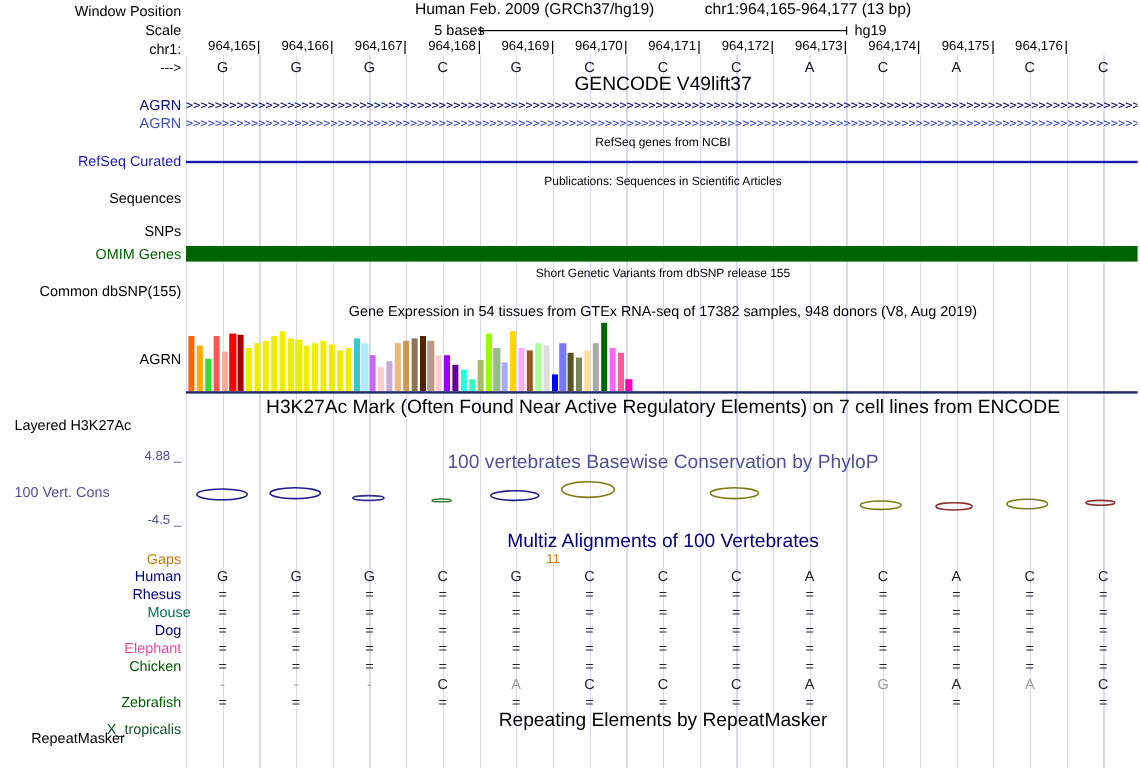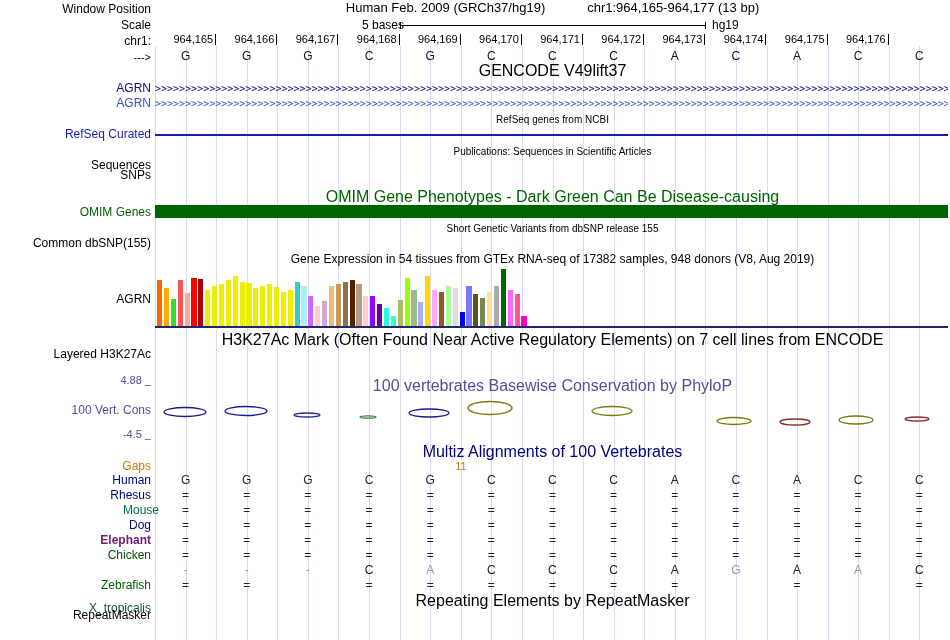--- a/index.html
+++ b/index.html
@@ -7,21 +7,21 @@
   #screen{position:relative;width:950px;height:640px;background:#fff;
           font-family:"Liberation Sans",sans-serif;color:#000;overflow:hidden}
 
   
   #grid{position:absolute;left:155px;top:46px;width:795px;height:594px;
         background:repeating-linear-gradient(to right,#d7dbec 0,#d7dbec 1px,transparent 1px,transparent 30.577px)}
 
   
   .lbl{position:absolute;left:0;width:151px;text-align:right;font-size:12px;
        line-height:13px;white-space:nowrap;color:#000}
-  .lbl-left{text-align:right}
+  .lbl-left{text-align:left}
 
   
   .chdr{position:absolute;left:155px;width:795px;text-align:center;line-height:12px;color:#000}
   .sz10{font-size:10px}.sz11{font-size:16px}.sz12{font-size:12px}
 
   #title-row{top:2px;font-size:13px}
   #title-row .t1{margin-right:42px}
 
   #lbl-window-pos{top:3px}
   #lbl-scale{top:19px}
@@ -49,21 +49,21 @@
   #agrn1{top:83px;color:#0c0c78}
   #lbl-agrn2{top:97px;color:#3c50c8}
   #agrn2{top:98px;color:#3c50c8}
 
   #hdr-refseq{top:114px}
   #lbl-refseq{top:128px;color:#1a1ab3}
   #refseq-line{position:absolute;left:155px;top:134px;width:793px;height:2px;background:#1a1ab3}
 
   #hdr-pubs{top:146px}
   #lbl-sequences{top:159px}
-  #lbl-snps{top:169px}
+  #lbl-snps{top:187px}
 
   #hdr-omim{top:191px;color:#006400}
   #lbl-omim{top:206px;color:#006400}
   #omim-bar{position:absolute;left:155px;top:205px;width:793px;height:13px;background:#006400}
 
   #hdr-dbsnp{top:223px}
   #lbl-dbsnp{top:237px}
 
   #hdr-gtex{top:253px}
   #lbl-gtex-agrn{top:293px}
@@ -156,21 +156,20 @@
   <div class="gene-arrows" id="agrn2" style="color: rgb(60, 80, 200);">&gt;&gt;&gt;&gt;&gt;&gt;&gt;&gt;&gt;&gt;&gt;&gt;&gt;&gt;&gt;&gt;&gt;&gt;&gt;&gt;&gt;&gt;&gt;&gt;&gt;&gt;&gt;&gt;&gt;&gt;&gt;&gt;&gt;&gt;&gt;&gt;&gt;&gt;&gt;&gt;&gt;&gt;&gt;&gt;&gt;&gt;&gt;&gt;&gt;&gt;&gt;&gt;&gt;&gt;&gt;&gt;&gt;&gt;&gt;&gt;&gt;&gt;&gt;&gt;&gt;&gt;&gt;&gt;&gt;&gt;&gt;&gt;&gt;&gt;&gt;&gt;&gt;&gt;&gt;&gt;&gt;&gt;&gt;&gt;&gt;&gt;&gt;&gt;&gt;&gt;&gt;&gt;&gt;&gt;&gt;&gt;&gt;&gt;&gt;&gt;&gt;&gt;&gt;&gt;&gt;&gt;&gt;&gt;&gt;&gt;&gt;&gt;&gt;&gt;&gt;&gt;&gt;&gt;&gt;&gt;&gt;&gt;&gt;&gt;&gt;&gt;&gt;&gt;&gt;&gt;&gt;&gt;&gt;&gt;&gt;&gt;&gt;&gt;&gt;&gt;&gt;&gt;&gt;&gt;&gt;&gt;&gt;&gt;&gt;&gt;&gt;&gt;&gt;&gt;&gt;&gt;&gt;&gt;&gt;&gt;&gt;&gt;&gt;&gt;&gt;&gt;&gt;&gt;&gt;&gt;</div>
 
   <div class="chdr sz10" id="hdr-refseq">RefSeq genes from NCBI</div>
   <span class="lbl" id="lbl-refseq" style="color: rgb(26, 26, 179);">RefSeq Curated</span>
   <div id="refseq-line" style="background: rgb(26, 26, 179);"></div>
 
   <div class="chdr sz10" id="hdr-pubs">Publications: Sequences in Scientific Articles</div>
   <span class="lbl" id="lbl-sequences">Sequences</span>
   <span class="lbl" id="lbl-snps">SNPs</span>
 
-  <div class="chdr sz11" id="hdr-omim">OMIM Gene Phenotypes - Dark Green Can Be Disease-causing</div>
   <span class="lbl" id="lbl-omim" style="color: rgb(0, 100, 0);">OMIM Genes</span>
   <div id="omim-bar" style="background: rgb(0, 100, 0);"></div>
 
   <div class="chdr sz10" id="hdr-dbsnp">Short Genetic Variants from dbSNP release 155</div>
   <span class="lbl" id="lbl-dbsnp">Common dbSNP(155)</span>
 
   <div class="chdr sz12" id="hdr-gtex">Gene Expression in 54 tissues from GTEx RNA-seq of 17382 samples, 948 donors (V8, Aug 2019)</div>
   <span class="lbl" id="lbl-gtex-agrn">AGRN</span>
   <div id="gtex-bars">
       <div class="gtex-bar" style="height: 46px; background: rgb(255, 102, 0);"></div>
@@ -321,21 +320,21 @@
           <div class="base-cell">=</div>
           <div class="base-cell">=</div>
           <div class="base-cell">=</div>
           <div class="base-cell">=</div>
           <div class="base-cell">=</div>
           <div class="base-cell">=</div>
           <div class="base-cell">=</div>
         </div>
       </div>
       <div class="sp-row">
-        <div class="sp-label" style="color: #701a75; font-weight: bold;">Elephant</div>
+        <div class="sp-label" style="color: #ec4899;">Elephant</div>
         <div class="sp-cells">
           <div class="base-cell">=</div>
           <div class="base-cell">=</div>
           <div class="base-cell">=</div>
           <div class="base-cell">=</div>
           <div class="base-cell">=</div>
           <div class="base-cell">=</div>
           <div class="base-cell">=</div>
           <div class="base-cell">=</div>
           <div class="base-cell">=</div>

